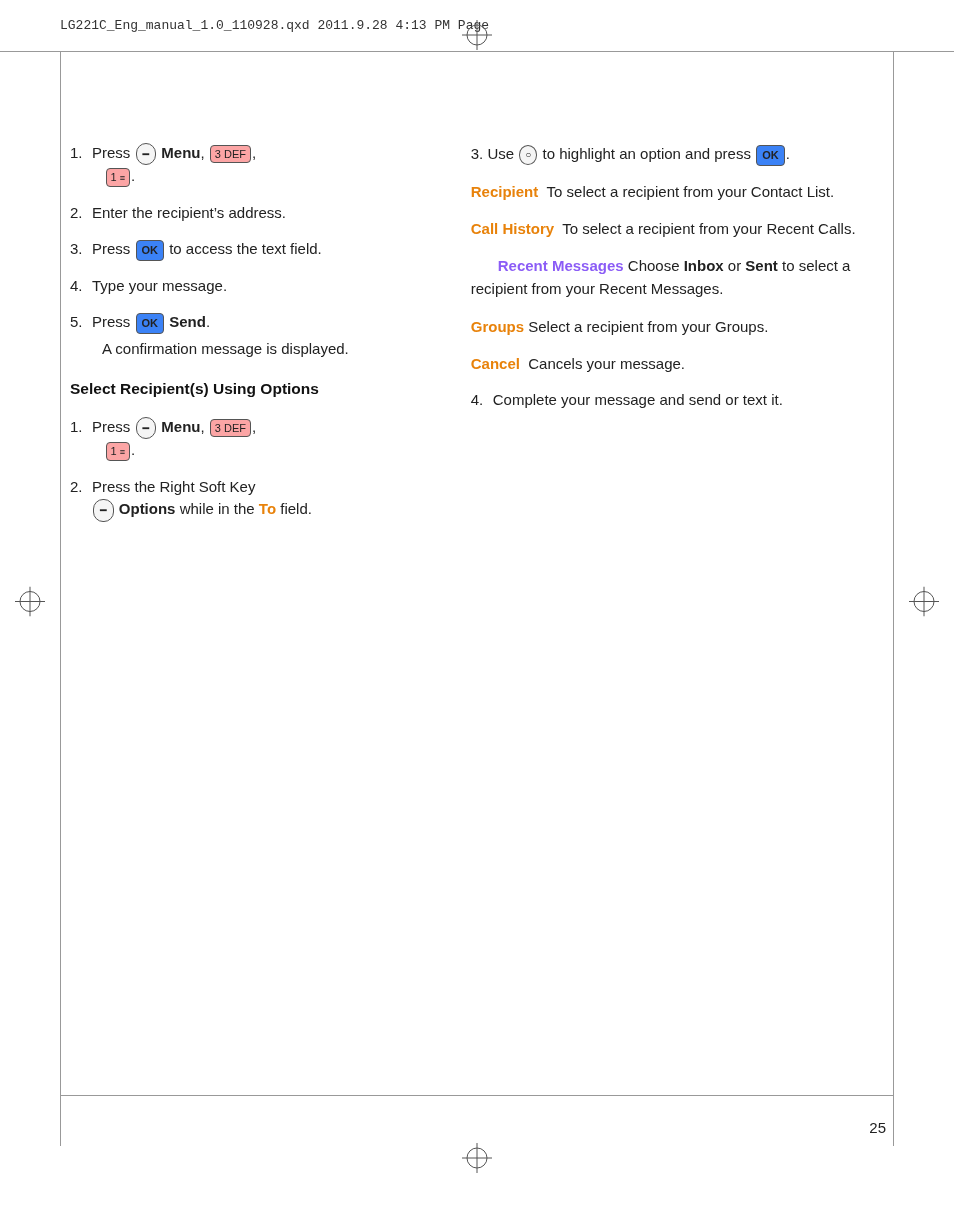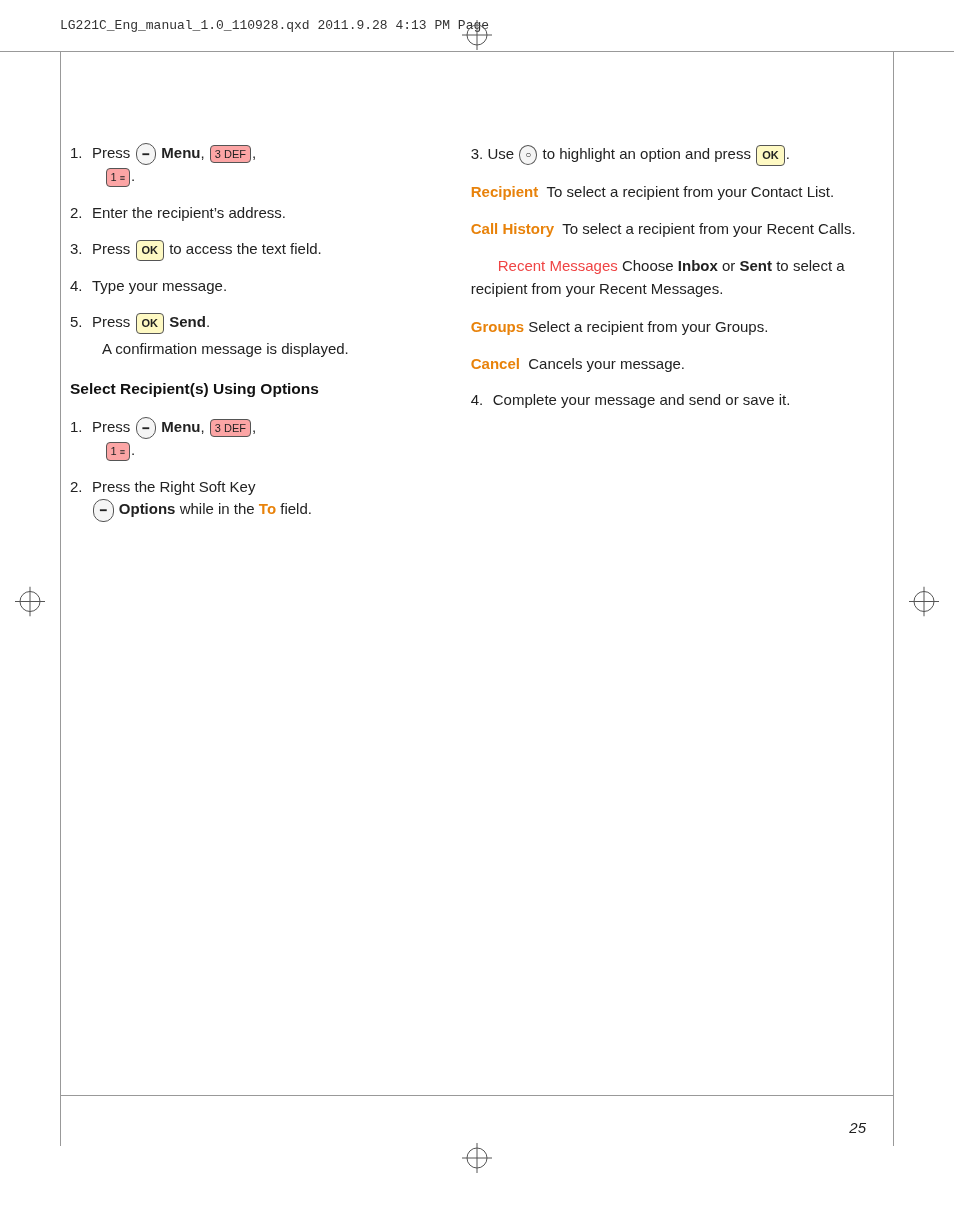--- a/index.html
+++ b/index.html
@@ -139,21 +139,21 @@
       margin: 0 1px;
     }
 
     .key-btn-ok {
       display: inline-block;
       border: 1.5px solid #555;
       border-radius: 4px;
       padding: 1px 5px;
       font-size: 11px;
       font-weight: bold;
-      background: #fef9c3;
+      background: #3b82f6;
       color: #222;
       vertical-align: middle;
       margin: 0 1px;
     }
 
     .key-btn-nav {
       display: inline-block;
       border: 1.5px solid #555;
       border-radius: 50%;
       padding: 1px 5px;
@@ -184,21 +184,21 @@
       color: #222;
     }
 
     .section-divider {
       margin: 18px 0 14px 0;
     }
 
     
     .label-contacts { color: #e8820a; font-weight: bold; }
     .label-callhistory { color: #e8820a; font-weight: bold; }
-    .label-recentmessages { color: #ef4444; font-weight: normal; padding-left: 27px; }
+    .label-recentmessages { color: #8b5cf6; font-weight: bold; padding-left: 27px; }
     .label-groups { color: #e8820a; font-weight: bold; }
     .label-cancel { color: #e8820a; font-weight: bold; margin-top: 40px; }
     .label-to { color: #e8820a; font-weight: bold; text-align: right; }
     .label-options { font-weight: bold; }
     .label-inbox { font-weight: bold; }
     .label-sent { font-weight: bold; }
     .label-send { font-weight: bold; }
 
     .right-entry {
       margin-bottom: 14px;
@@ -209,24 +209,23 @@
     .right-step {
       font-size: 15px;
       line-height: 1.5;
       margin-bottom: 14px;
     }
 
     
     .page-number {
       position: absolute;
       bottom: 70px;
-      right: 88px;
-      font-size: 15px;
-      color: #222;
-      font-style: italic;
+      right: 68px;
+      font-size: 15px;
+      color: #222;
     }
 
     
     .bottom-crosshair {
       position: absolute;
       bottom: 30px;
       left: 50%;
       transform: translateX(-50%);
     }
 
@@ -395,20 +394,20 @@
       <span class="label-groups">Groups</span> Select a recipient from your Groups.
     </div>
 
     <div class="right-entry">
       <span class="label-cancel">Cancel</span>&nbsp; Cancels your message.
     </div>
 
     <div class="right-step">
       <div class="step-row">
         <span class="step-num">4.</span>
-        <span class="step-text">Complete your message and send or save it.</span>
+        <span class="step-text">Complete your message and send or text it.</span>
       </div>
     </div>
 
   </div>
 </div>
 
 <div class="page-number">25</div>
 
 </body></html>

